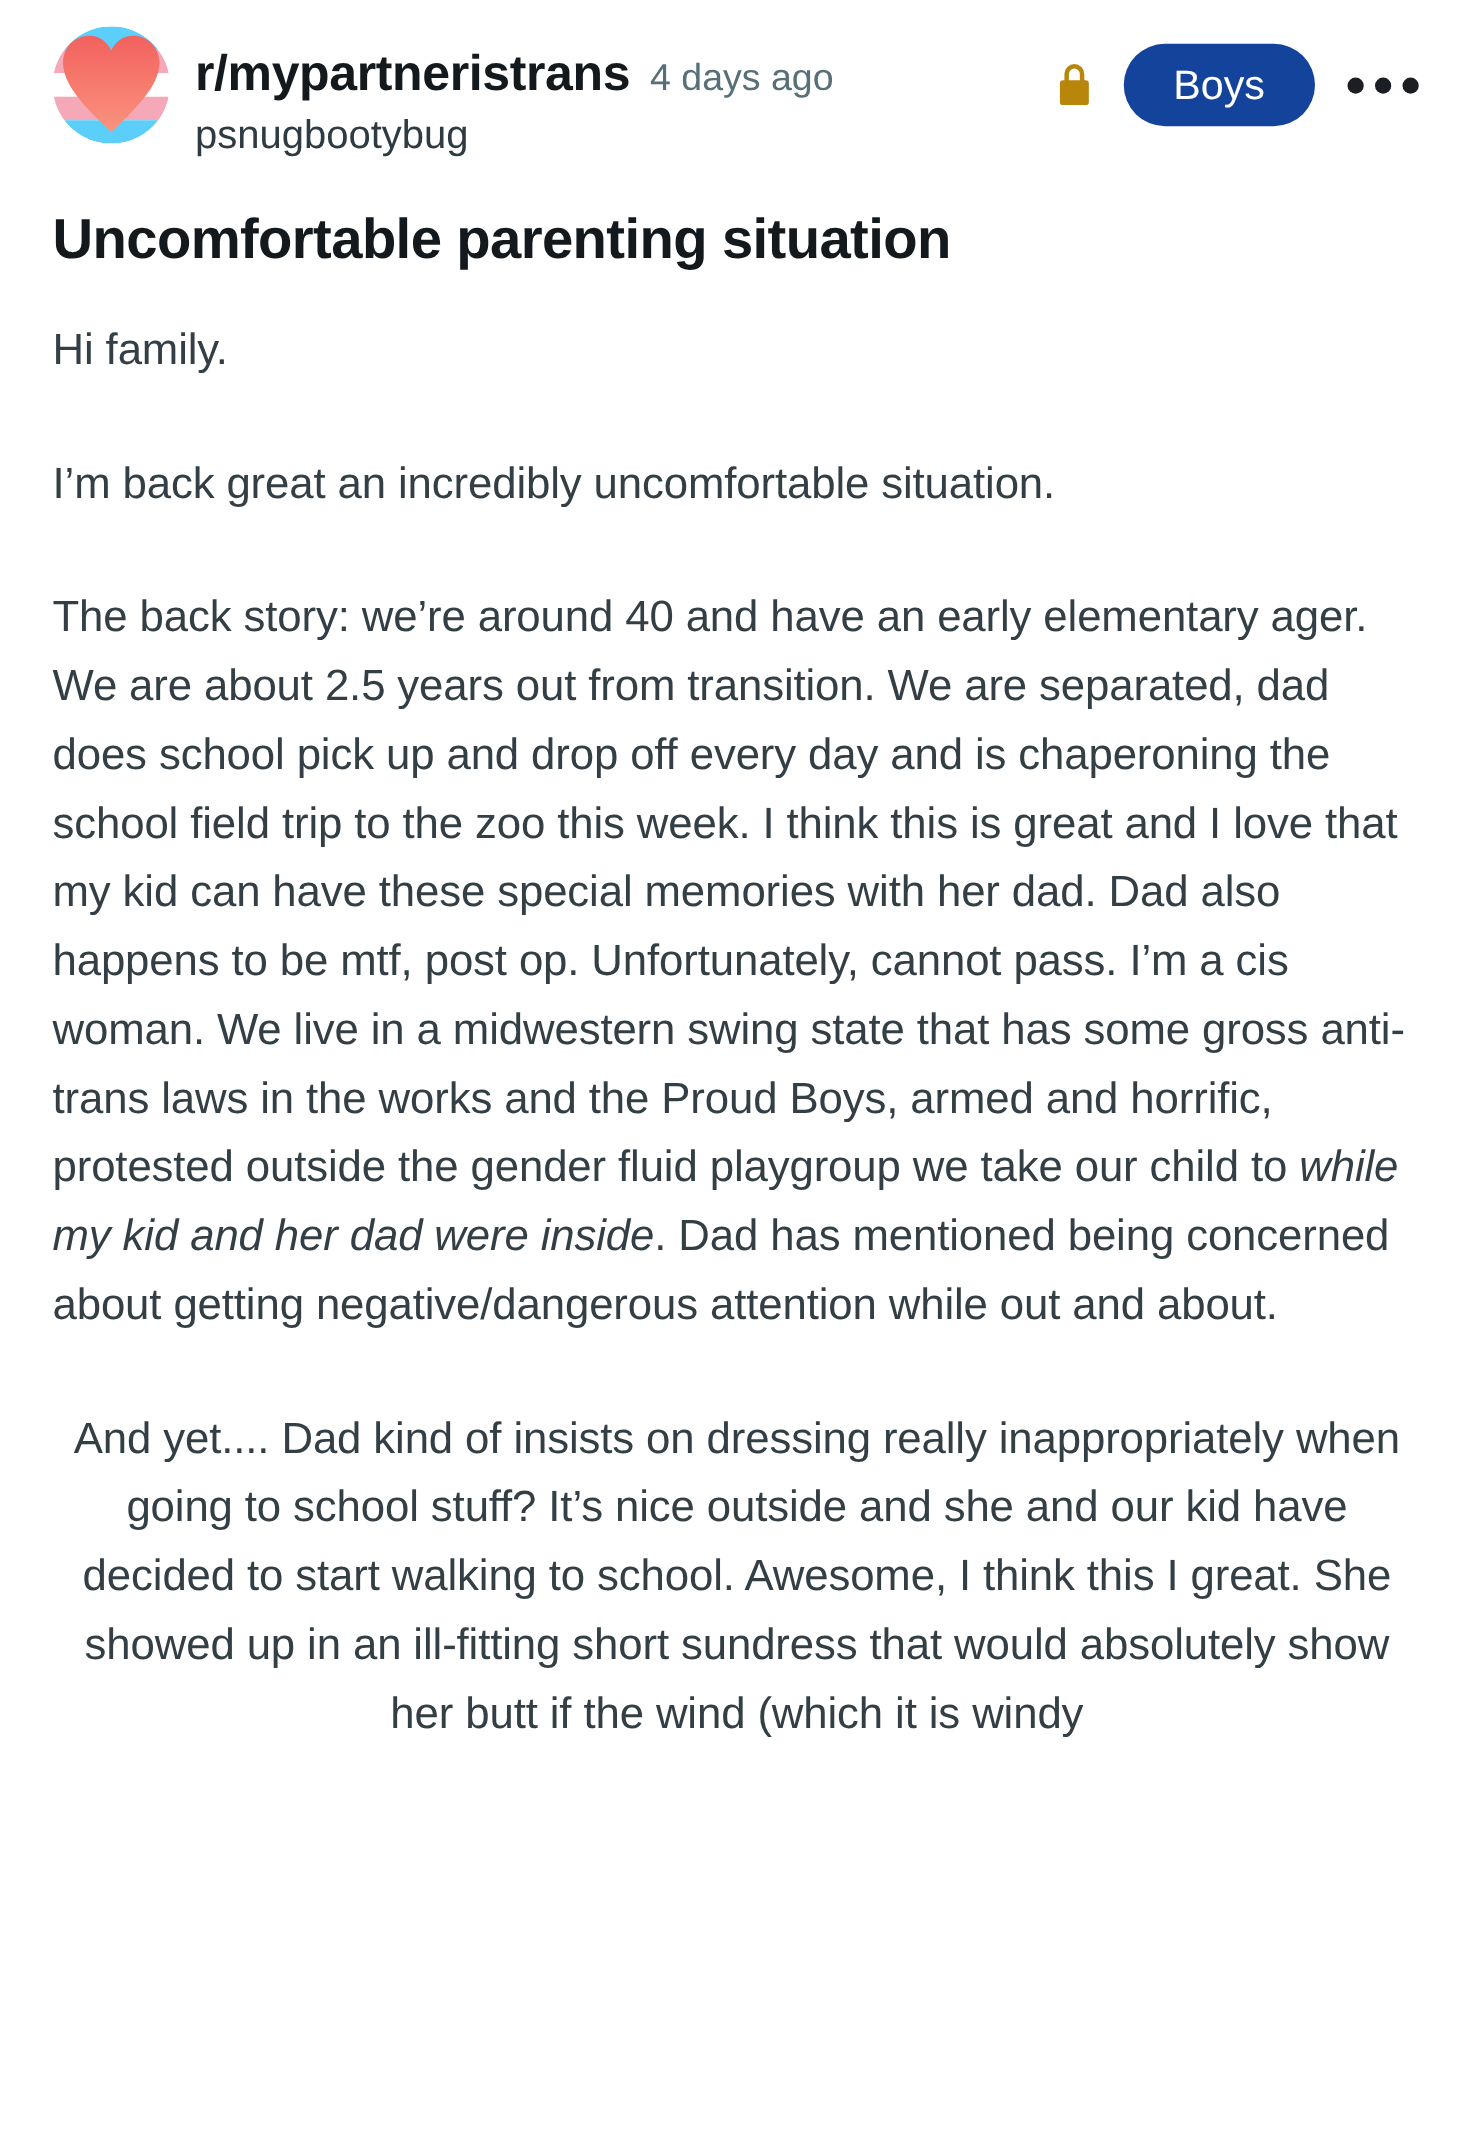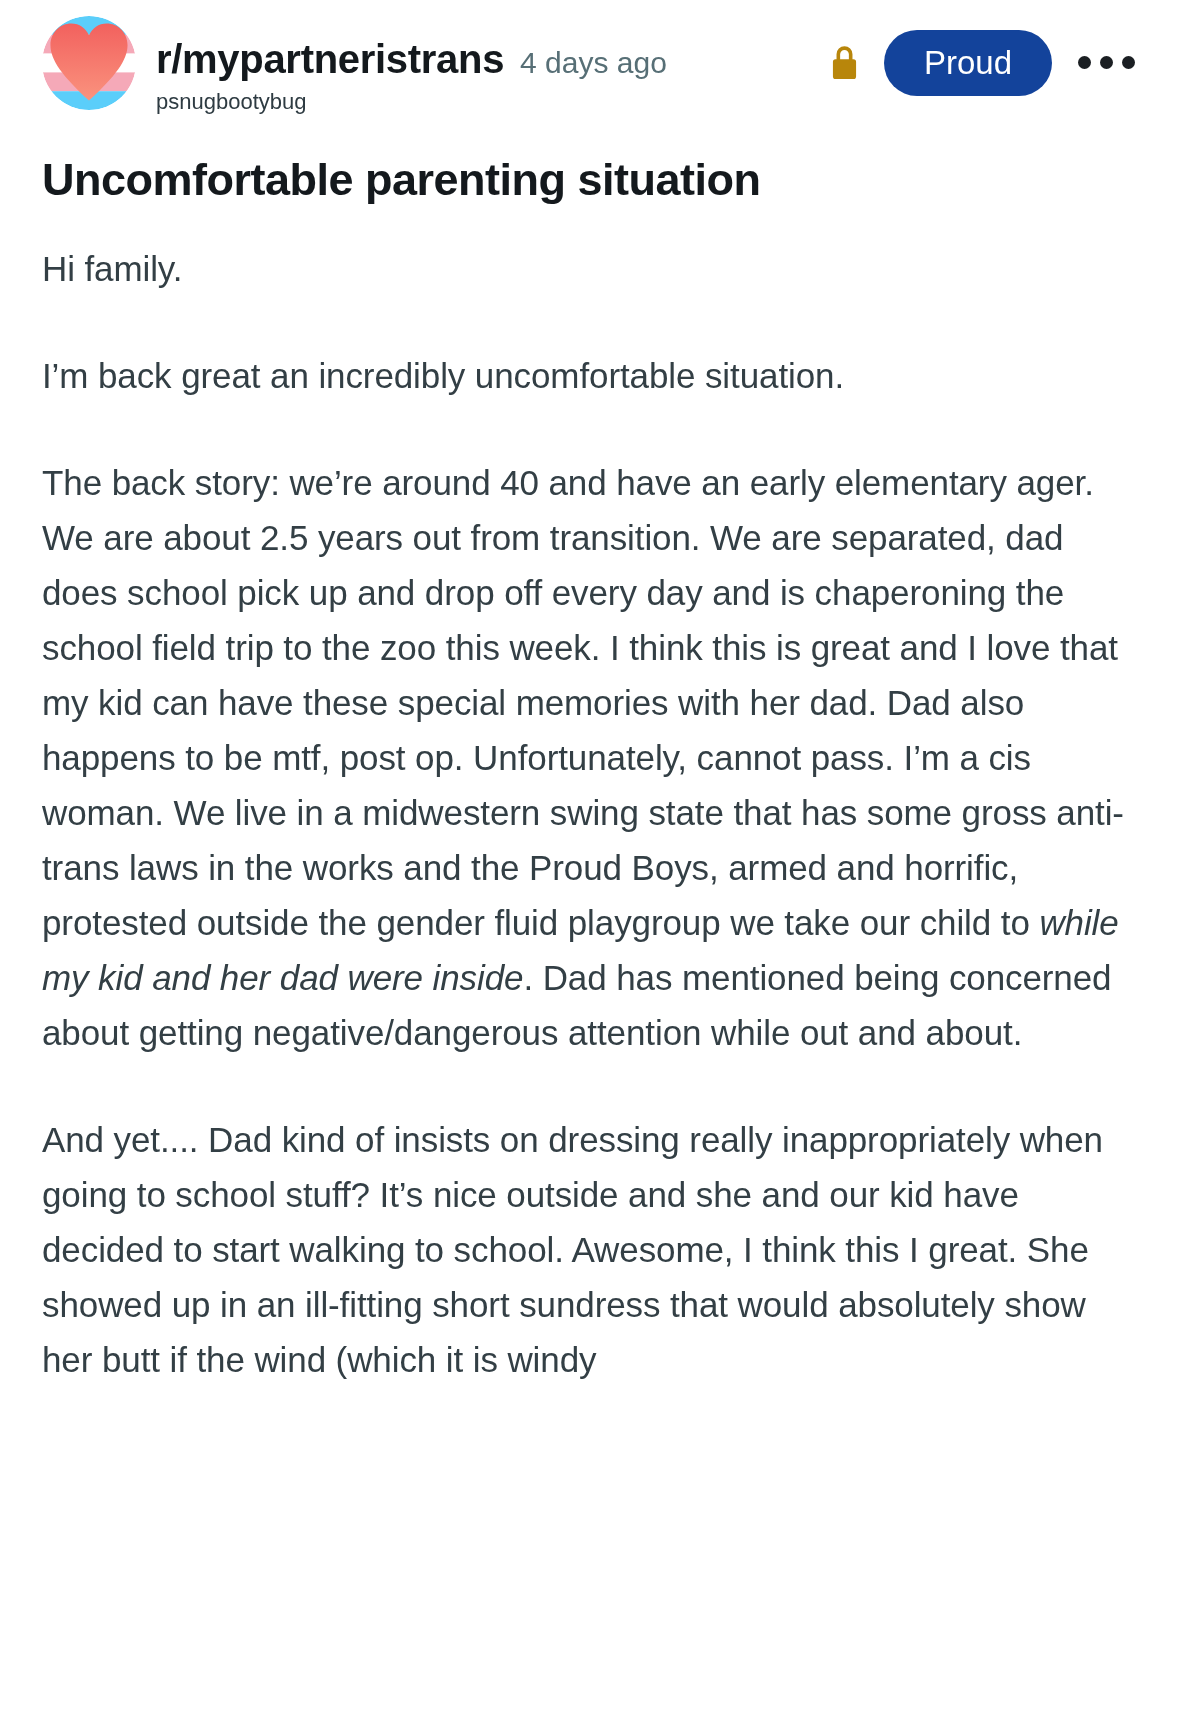--- a/index.html
+++ b/index.html
@@ -21,21 +21,21 @@
   .post { padding: 10px 42px 0 42px; }
 
   
   .post-header { display: flex; align-items: center; }
   .avatar { width: 94px; height: 94px; flex: 0 0 auto; border-radius: 50%; overflow: hidden; }
   .avatar svg { display: block; width: 100%; height: 100%; }
   .meta { margin-left: 20px; display: flex; flex-direction: column; gap: 7px; min-width: 0; }
   .row1 { display: flex; align-items: baseline; gap: 16px; white-space: nowrap; }
   .subreddit { font-weight: 700; font-size: 40px; color: var(--title-text); letter-spacing: -0.3px; cursor: pointer; }
   .timestamp { font-size: 30px; color: var(--meta-text); margin-top: 36px; }
-  .author { font-size: 22px; color: #2E3B42; cursor: pointer; margin-top: 20px; }
+  .author { font-size: 32px; color: #2E3B42; cursor: pointer; margin-top: 20px; }
 
   .controls { margin-left: auto; display: flex; align-items: center; gap: 24px; }
   .lock { display: flex; align-items: center; }
   .join-button {
     background: var(--join-bg); color: var(--join-text);
     border: none; border-radius: 34px;
     height: 66px; padding: 0 40px;
     font-size: 33px; font-weight: 500;
     font-family: "Liberation Sans", sans-serif;
     cursor: pointer; line-height: 66px;
@@ -50,21 +50,21 @@
     font-weight: 700; color: var(--title-text);
     letter-spacing: -0.5px;
   }
   .post-body { margin-top: 34px; }
   .post-body p {
     font-size: 35px; line-height: 55px;
     color: var(--body-text);
     margin-bottom: 52px;
     letter-spacing: -0.1px;
   }
-  .post-body p:last-child { margin-bottom: 0; }
+  .post-body p:last-child { margin-bottom: 0; text-align: center; }
   .post-body em { }
 </style>
 </head>
 <body>
 
 <div class="post">
 
   <header class="post-header">
 
     <div class="avatar">
@@ -98,21 +98,21 @@
         <span class="author">psnugbootybug</span>
       </div>
     </div>
 
     <div class="controls">
       <span class="lock">
         <svg width="31" height="36" viewBox="0 0 24 28" fill="#B8860B">
           <path d="M12 1a6.2 6.2 0 0 0-6.2 6.2V11H5a2 2 0 0 0-2 2v11.5a2 2 0 0 0 2 2h14a2 2 0 0 0 2-2V13a2 2 0 0 0-2-2h-0.8V7.2A6.2 6.2 0 0 0 12 1zm-3.4 6.2a3.4 3.4 0 0 1 6.8 0V11H8.6V7.2z"></path>
         </svg>
       </span>
-      <button class="join-button">Proud</button>
+      <button class="join-button">Boys</button>
       <div class="overflow">
         <i></i>
           <i></i>
           <i></i>
       </div>
     </div>
 
   </header>
 
   <h1 class="title">Uncomfortable parenting situation</h1>

